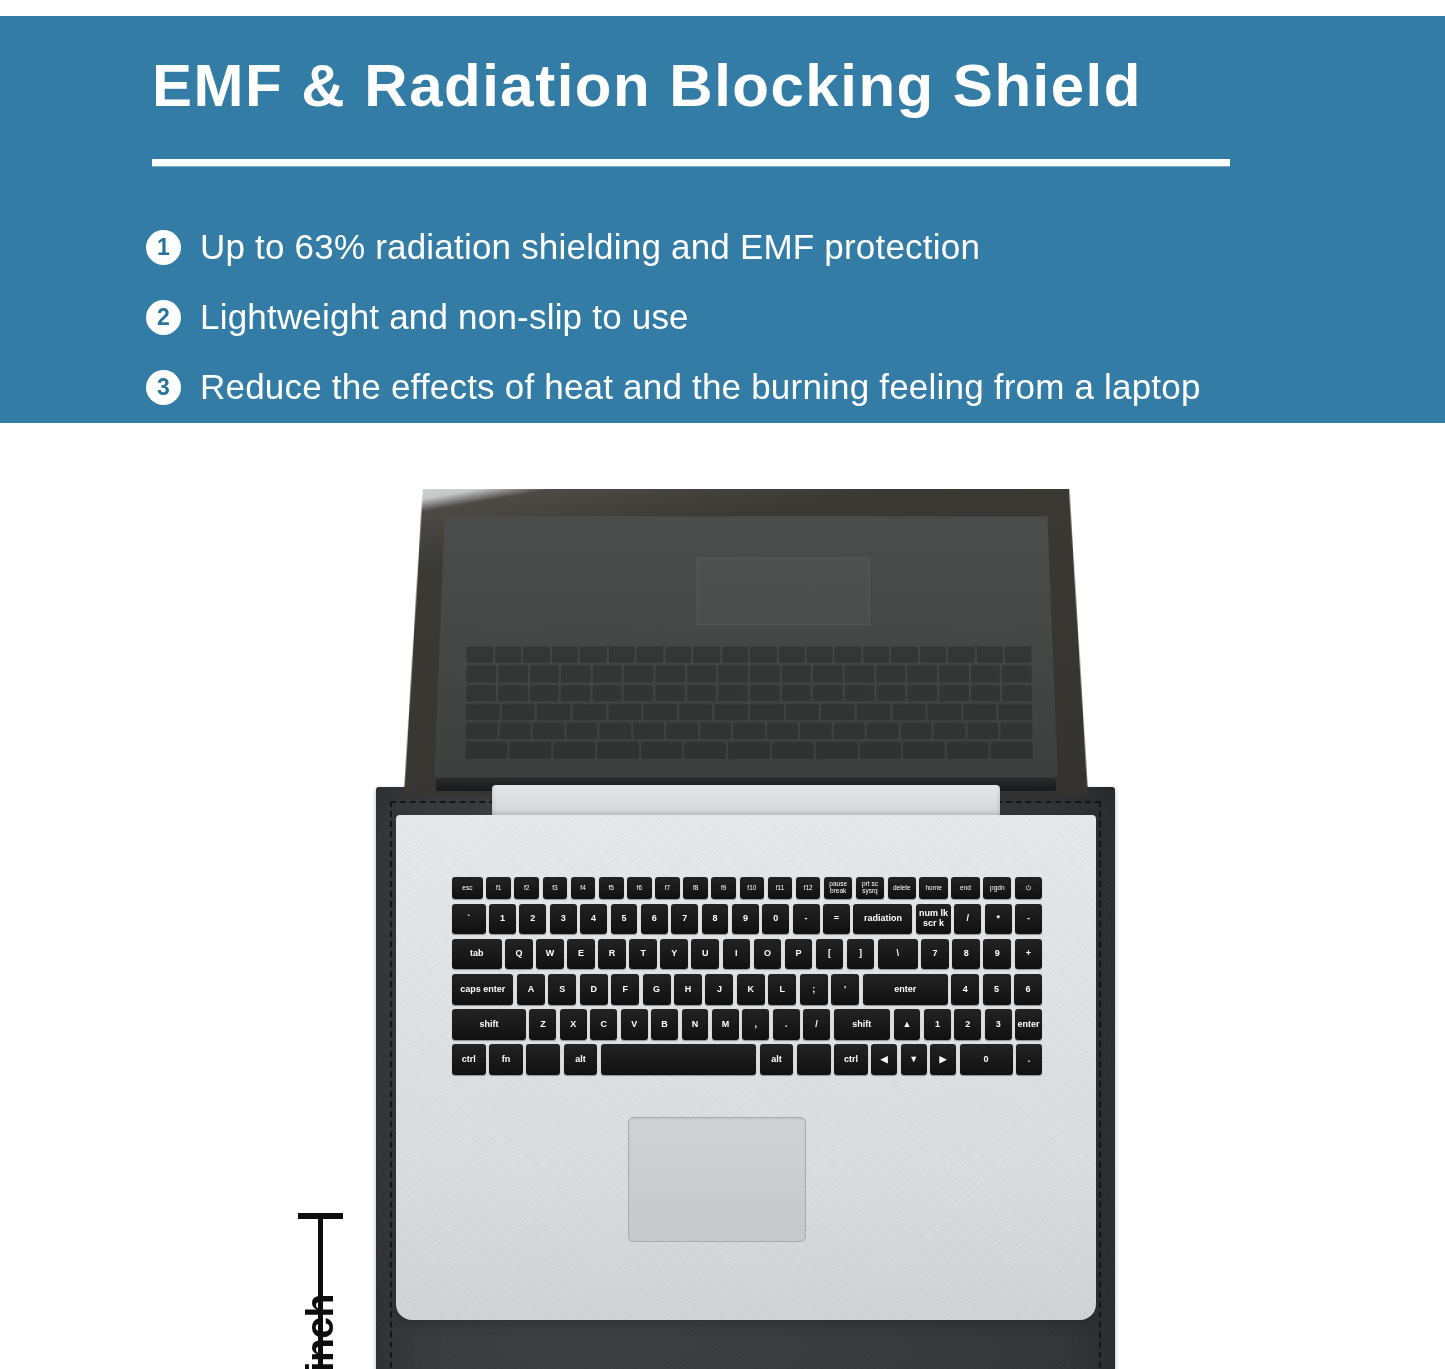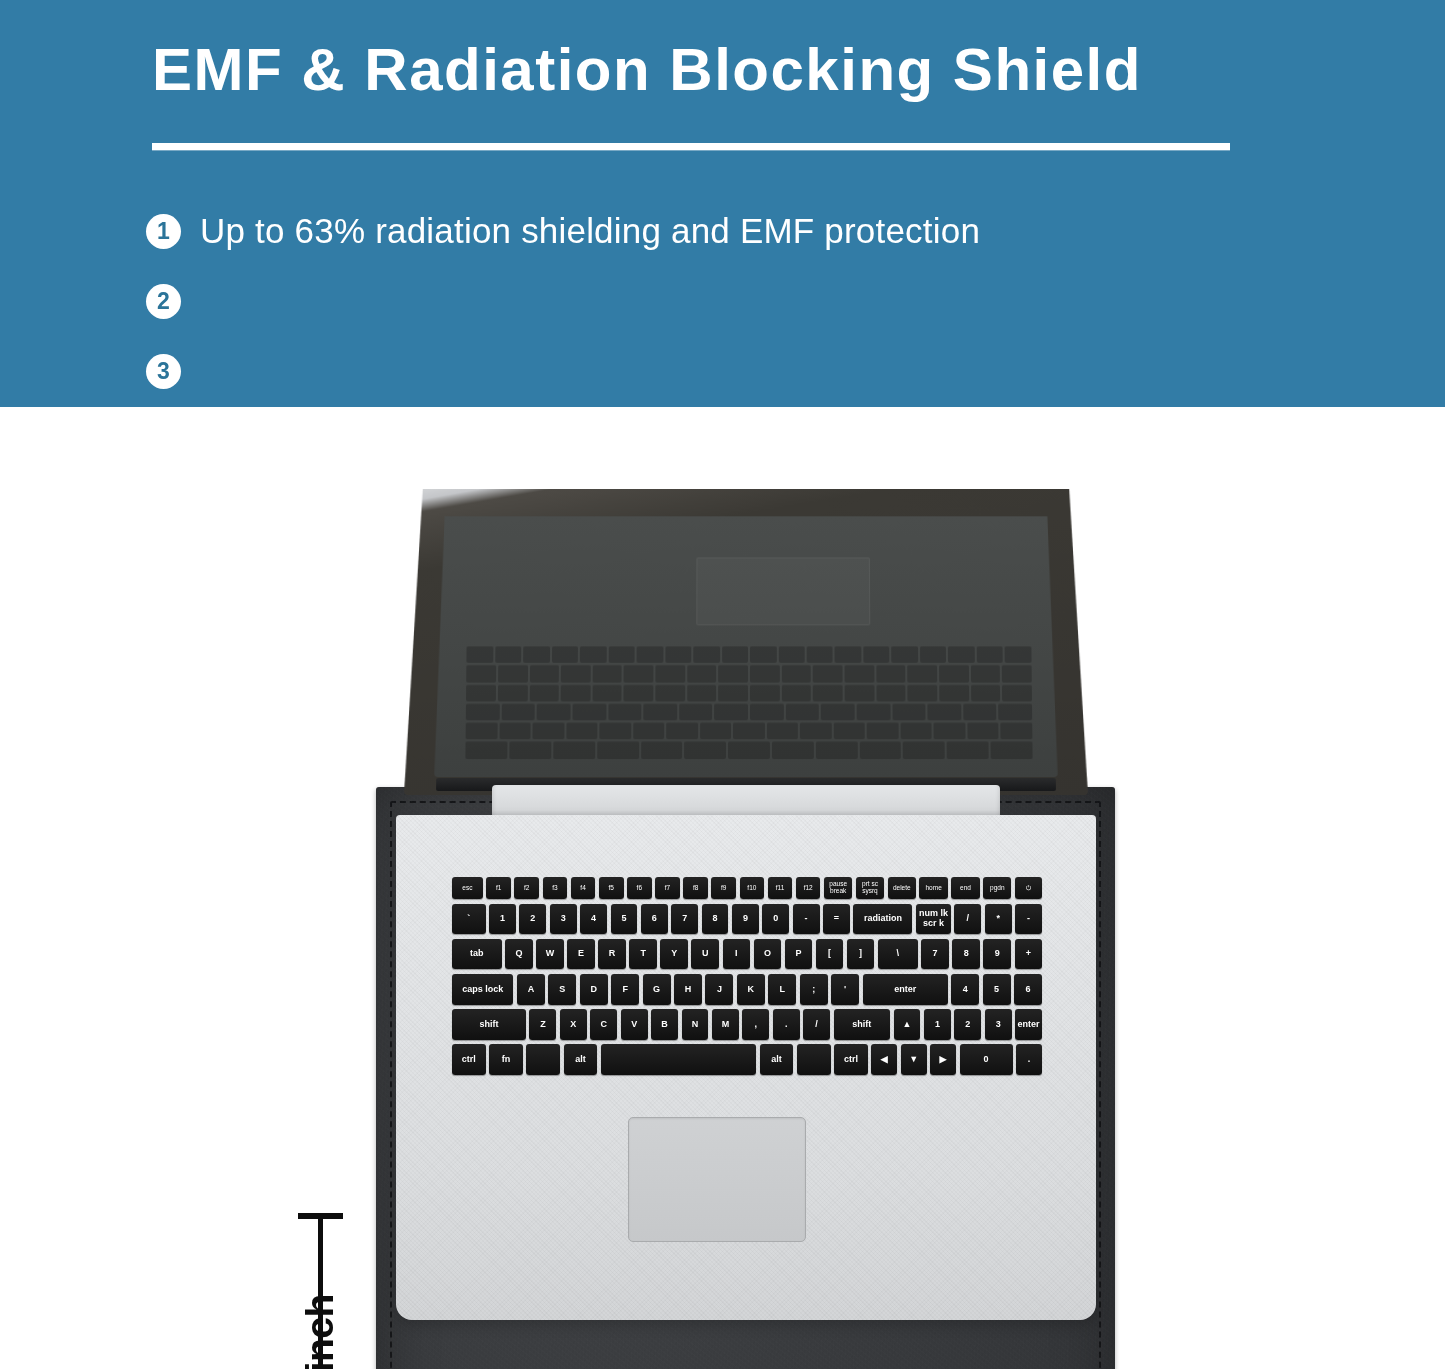--- a/index.html
+++ b/index.html
@@ -15,21 +15,21 @@
   #page {
     position: relative;
     width: 1445px;
     height: 1369px;
     background: #ffffff;
   }
 
   
   #header-banner {
     position: absolute;
-    left: 0; top: 0;
+    left: 0; top: 16px;
     width: 1445px;
     height: 407px;
     background: #327ca6;
   }
 
   #page-title {
     position: absolute;
     left: 152px;
     top: 38px;
     width: 1180px;
@@ -367,24 +367,26 @@
 
     <ul id="feature-list">
 
       <li class="feature-row">
         <span class="feature-badge">1</span>
         <span class="feature-text">Up to 63% radiation shielding and EMF protection</span>
       </li>
 
       <li class="feature-row">
         <span class="feature-badge">2</span>
+        <span class="feature-text">Lightweight and non-slip to use</span>
       </li>
 
       <li class="feature-row">
         <span class="feature-badge">3</span>
+        <span class="feature-text">Reduce the effects of heat and the burning feeling from a laptop</span>
       </li>
 
     </ul>
   </section>
 
   <section id="product-area">
 
     <div id="shield-mat">
       <div id="mat-grain"></div>
     </div>
@@ -577,21 +579,21 @@
               <div class="key" style="flex: 1 1 0px;">P</div>
               <div class="key" style="flex: 1 1 0px;">[</div>
               <div class="key" style="flex: 1 1 0px;">]</div>
               <div class="key" style="flex: 1.45 1 0px;">\</div>
               <div class="key" style="flex: 1 1 0px;">7</div>
               <div class="key" style="flex: 1 1 0px;">8</div>
               <div class="key" style="flex: 1 1 0px;">9</div>
               <div class="key" style="flex: 1 1 0px;">+</div>
             </div>
           <div class="k-row">
-              <div class="key" style="flex: 2.2 1 0px;">caps lock</div>
+              <div class="key" style="flex: 2.2 1 0px;">caps enter</div>
               <div class="key" style="flex: 1 1 0px;">A</div>
               <div class="key" style="flex: 1 1 0px;">S</div>
               <div class="key" style="flex: 1 1 0px;">D</div>
               <div class="key" style="flex: 1 1 0px;">F</div>
               <div class="key" style="flex: 1 1 0px;">G</div>
               <div class="key" style="flex: 1 1 0px;">H</div>
               <div class="key" style="flex: 1 1 0px;">J</div>
               <div class="key" style="flex: 1 1 0px;">K</div>
               <div class="key" style="flex: 1 1 0px;">L</div>
               <div class="key" style="flex: 1 1 0px;">;</div>

